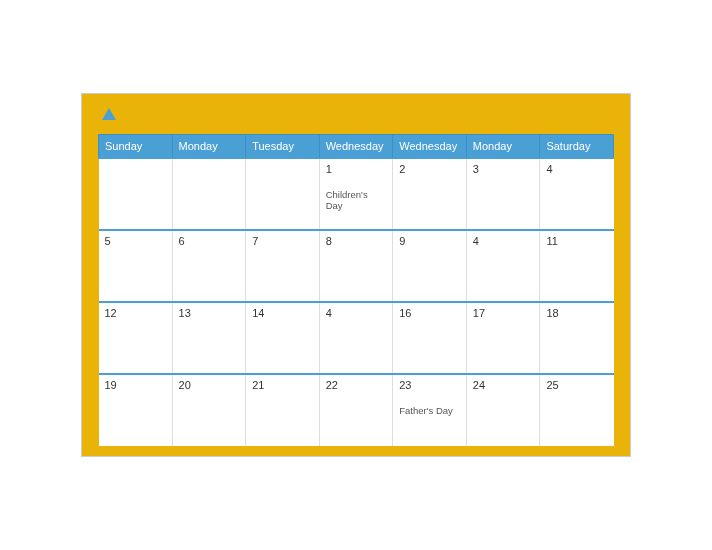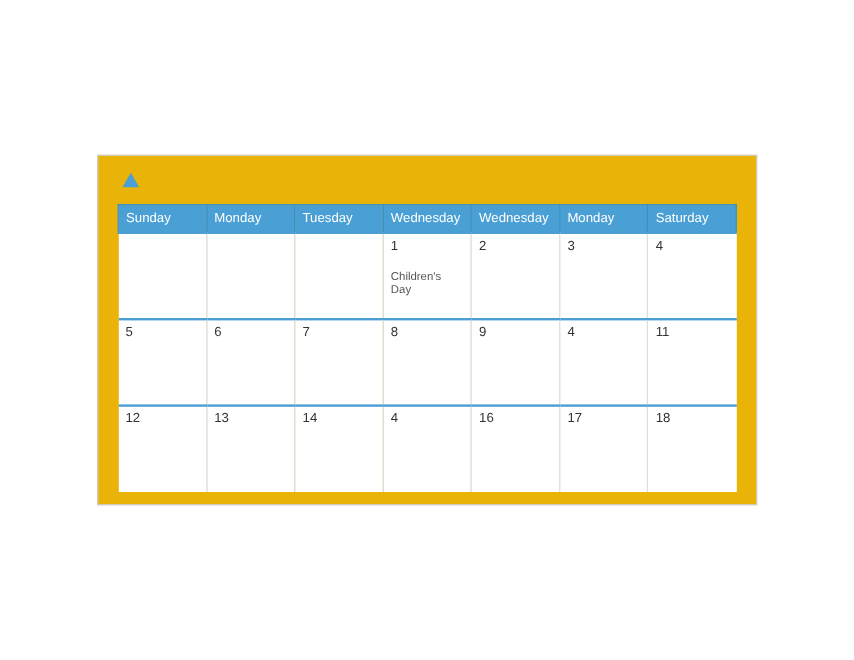--- a/index.html
+++ b/index.html
@@ -198,15 +198,39 @@
           <td>
             <span class="day-number">16</span>
           </td>
           <td>
             <span class="day-number">17</span>
           </td>
           <td>
             <span class="day-number">18</span>
           </td>
         </tr>
+        <tr>
+          <td>
+            <span class="day-number">19</span>
+          </td>
+          <td>
+            <span class="day-number">20</span>
+          </td>
+          <td>
+            <span class="day-number">21</span>
+          </td>
+          <td>
+            <span class="day-number">22</span>
+          </td>
+          <td>
+            <span class="day-number">23</span>
+            <span class="holiday-label">Father's Day</span>
+          </td>
+          <td>
+            <span class="day-number">24</span>
+          </td>
+          <td>
+            <span class="day-number">25</span>
+          </td>
+        </tr>
       </tbody>
   </table>
 </div>
 
 </body></html>

